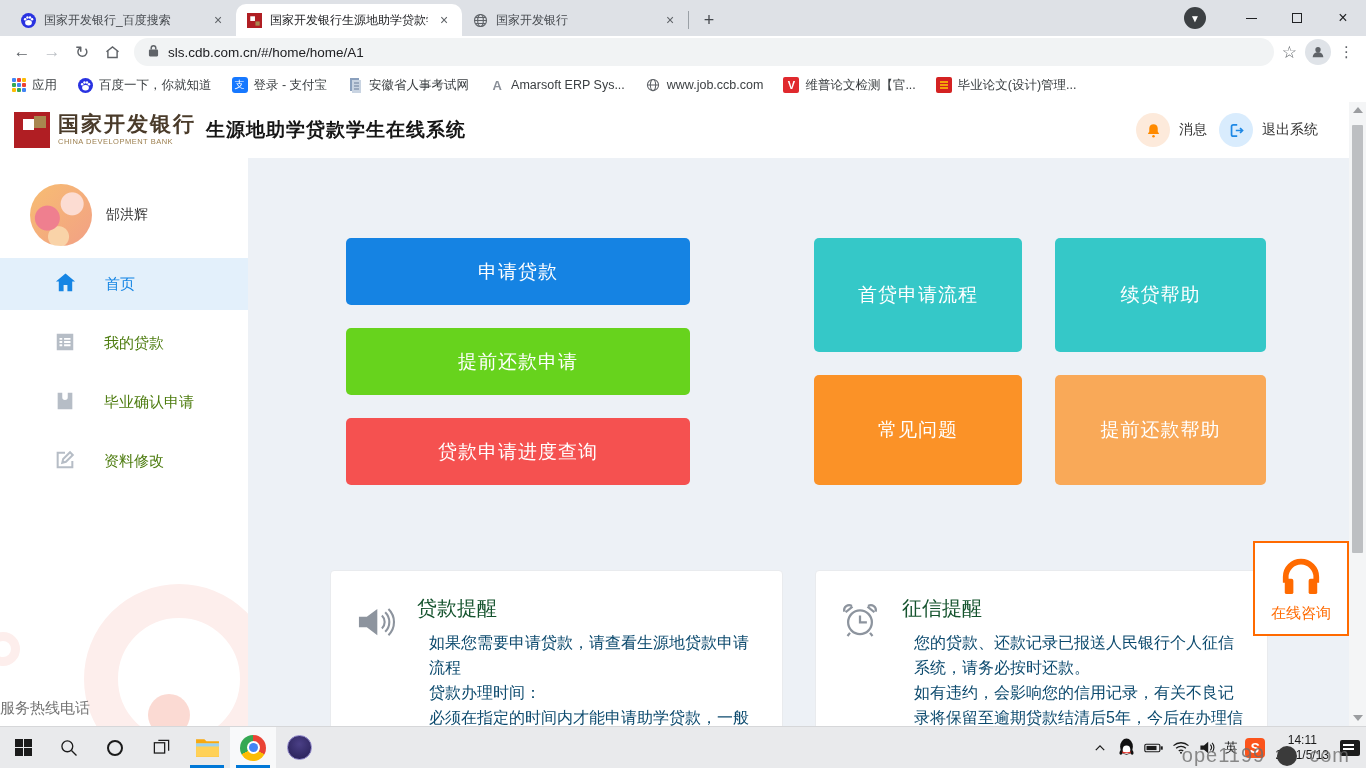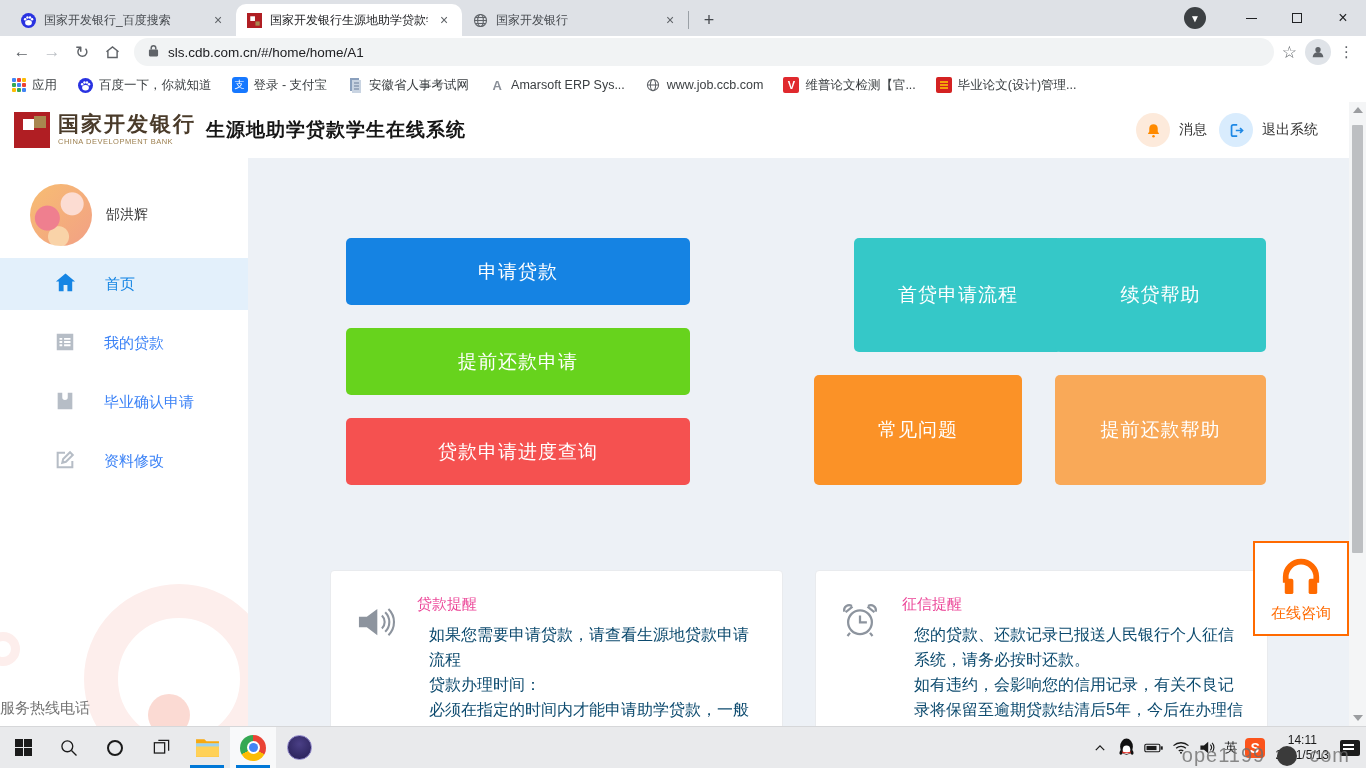--- a/index.html
+++ b/index.html
@@ -60,21 +60,21 @@
   .sidebar { width:248px; background:#fff; position:relative; overflow:hidden; flex:0 0 248px; }
   .user-row { display:flex; align-items:center; gap:14px; padding:17px 0 0 30px; height:96px; }
   .avatar { width:62px; height:62px; border-radius:50%;
     background:
       radial-gradient(circle at 68% 32%, #fcdcd2 0 11px, rgba(0,0,0,0) 12px),
       radial-gradient(circle at 28% 55%, #ef7f8f 0 12px, rgba(0,0,0,0) 13px),
       radial-gradient(circle at 46% 85%, #f9d3a8 0 10px, rgba(0,0,0,0) 11px),
       linear-gradient(135deg,#f7bd72,#f2a085); }
   .user-name { font-size:14px; color:#333; }
   .nav-list { margin-top:4px; }
-  .nav-item { height:52px; display:flex; align-items:center; gap:28px; padding-left:54px; font-size:15px; color:#3b82f6; margin-bottom:7px; }
+  .nav-item { height:52px; display:flex; align-items:center; gap:28px; padding-left:54px; font-size:15px; color:#4d7c0f; margin-bottom:7px; }
   .nav-item.active { background:#e3f0fb; color:#1585e4; }
   .side-ring { position:absolute; right:-26px; bottom:-48px; width:190px; height:190px; border-radius:50%; border:34px solid #fdeeec; }
   .side-petal { position:absolute; left:148px; bottom:-10px; width:42px; height:42px; background:#f8bcae; opacity:.55; border-radius:50% 50% 0 50%; transform:rotate(45deg); }
   .side-dot { position:absolute; left:-14px; bottom:60px; width:34px; height:34px; border-radius:50%; border:9px solid #fdeeec; }
   .hotline { position:absolute; bottom:8px; width:100%; text-align:left; font-size:15px; color:#737373;margin-top:44px; }
 
   
   .main { flex:1; position:relative; background:#edf1f6; overflow:hidden; }
   .big-btn { position:absolute; width:344px; height:67px; border-radius:5px; display:flex; align-items:center; justify-content:center; color:#fff; font-size:19px; letter-spacing:1px; cursor:pointer; }
   .btn-1 { left:98px; top:80px; }
@@ -82,21 +82,21 @@
   .btn-3 { left:98px; top:260px; }
   .tile { position:absolute; border-radius:5px; display:flex; align-items:center; justify-content:center; color:#fff; font-size:19px; letter-spacing:1px; cursor:pointer; }
   .tile-1 { left:566px; top:80px;  width:208px; height:114px; }
   .tile-2 { left:807px; top:80px;  width:211px; height:114px; }
   .tile-3 { left:566px; top:217px; width:208px; height:110px; }
   .tile-4 { left:807px; top:217px; width:211px; height:110px; }
   .notice-card { position:absolute; top:412px; width:453px; height:230px; background:#fff; border:1px solid #e9ebee; border-radius:4px; padding:24px 22px 0 24px; display:flex; gap:18px; }
   .card-left { left:82px; }
   .card-right { left:567px; }
   .notice-icon { flex:0 0 44px; padding-top:6px; }
-  .notice-title { font-size:15px; color:#ec4899; margin-bottom:8px; }
+  .notice-title { font-size:20px; color:#14532d; margin-bottom:8px; }
   .notice-text { font-size:16px; color:#0c4a6e; line-height:25px;margin-left:12px; }
   .consult { position:absolute; left:1005px; top:383px; width:96px; height:95px; background:#fff; border:2px solid #ff6a00; display:flex; flex-direction:column; align-items:center; justify-content:center; gap:4px; z-index:5; cursor:pointer; }
   .consult-label { color:#ff6a00; font-size:15px; }
 
   
   .page-scrollbar { position:absolute; right:0; top:0; bottom:0; width:17px; background:#f4f5f6; z-index:8; display:flex; flex-direction:column; align-items:center; }
   .sb-arrow-up { margin-top:5px; width:0; height:0; border-left:5px solid transparent; border-right:5px solid transparent; border-bottom:6px solid #9b9da0; }
   .sb-thumb { margin-top:12px; width:11px; height:428px; background:#bdbfc2; border-radius:1px; }
   .sb-arrow-down { position:absolute; bottom:5px; width:0; height:0; border-left:5px solid transparent; border-right:5px solid transparent; border-top:6px solid #9b9da0; }
 
@@ -364,21 +364,21 @@
         <div class="big-btn btn-1" style="background: rgb(21, 131, 227);">
             <span>申请贷款</span>
           </div>
         <div class="big-btn btn-2" style="background: rgb(103, 211, 29);">
             <span>提前还款申请</span>
           </div>
         <div class="big-btn btn-3" style="background: rgb(245, 81, 80);">
             <span>贷款申请进度查询</span>
           </div>
 
-        <div class="tile tile-1" style="background: rgb(53, 200, 200); margin-left: 40px;">
+        <div class="tile tile-1" style="background: rgb(53, 200, 200);">
             <span>首贷申请流程</span>
           </div>
         <div class="tile tile-2" style="background: rgb(53, 200, 200);">
             <span>续贷帮助</span>
           </div>
         <div class="tile tile-3" style="background: rgb(251, 146, 39);">
             <span>常见问题</span>
           </div>
         <div class="tile tile-4" style="background: rgb(249, 169, 88);">
             <span>提前还款帮助</span>

